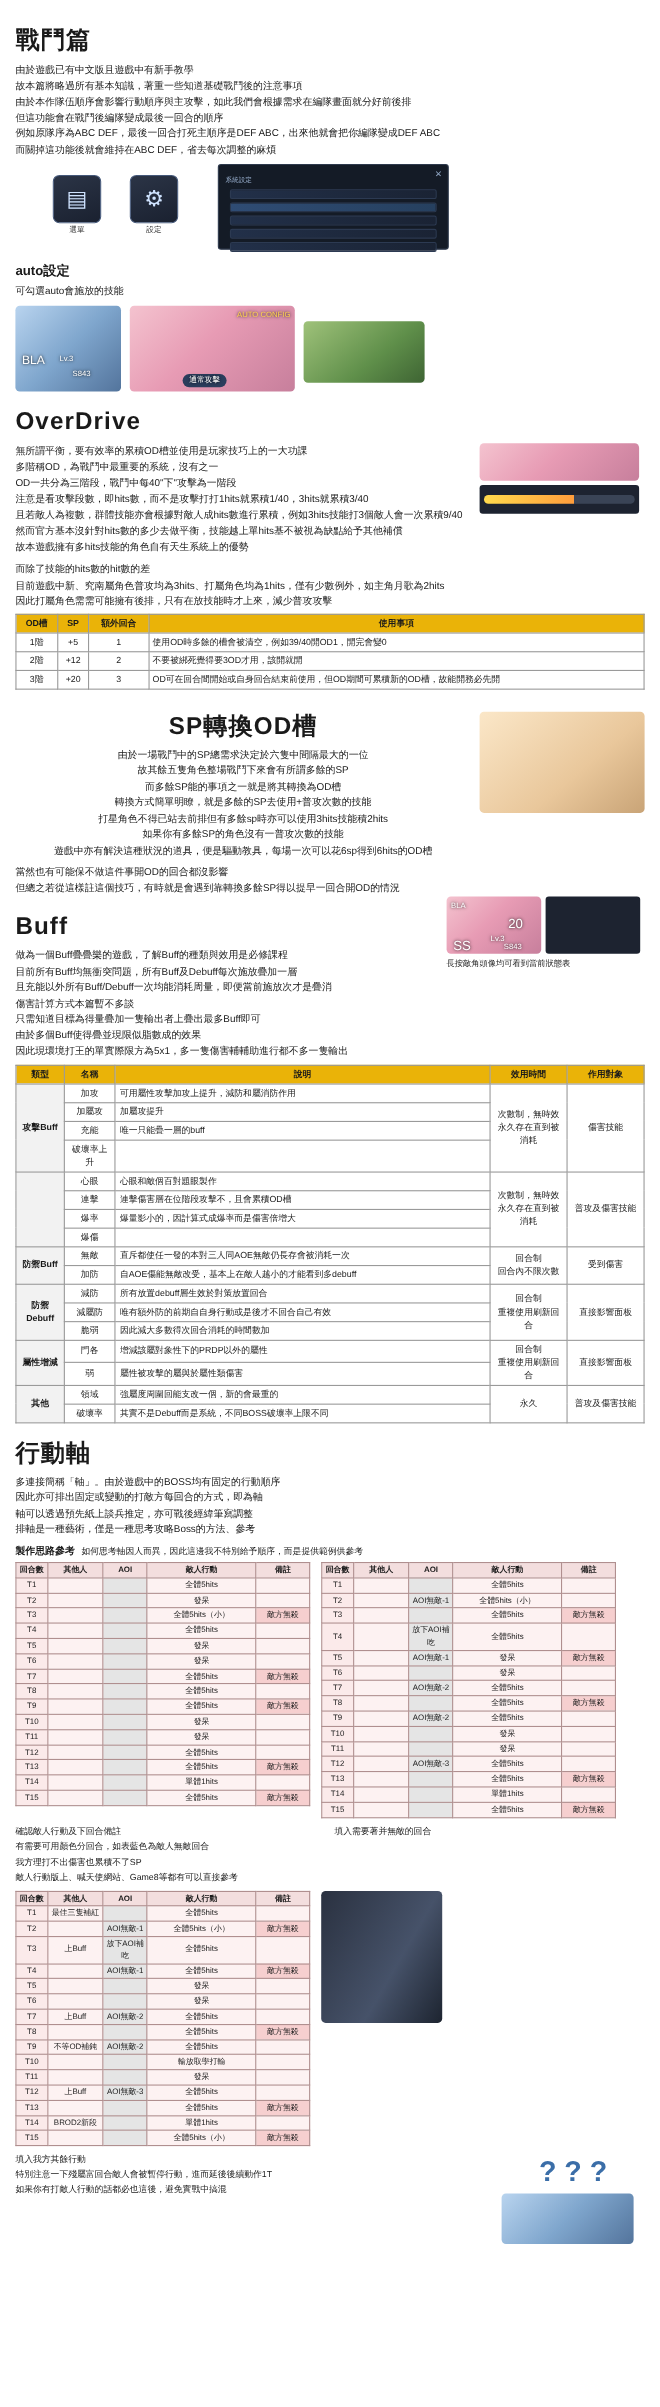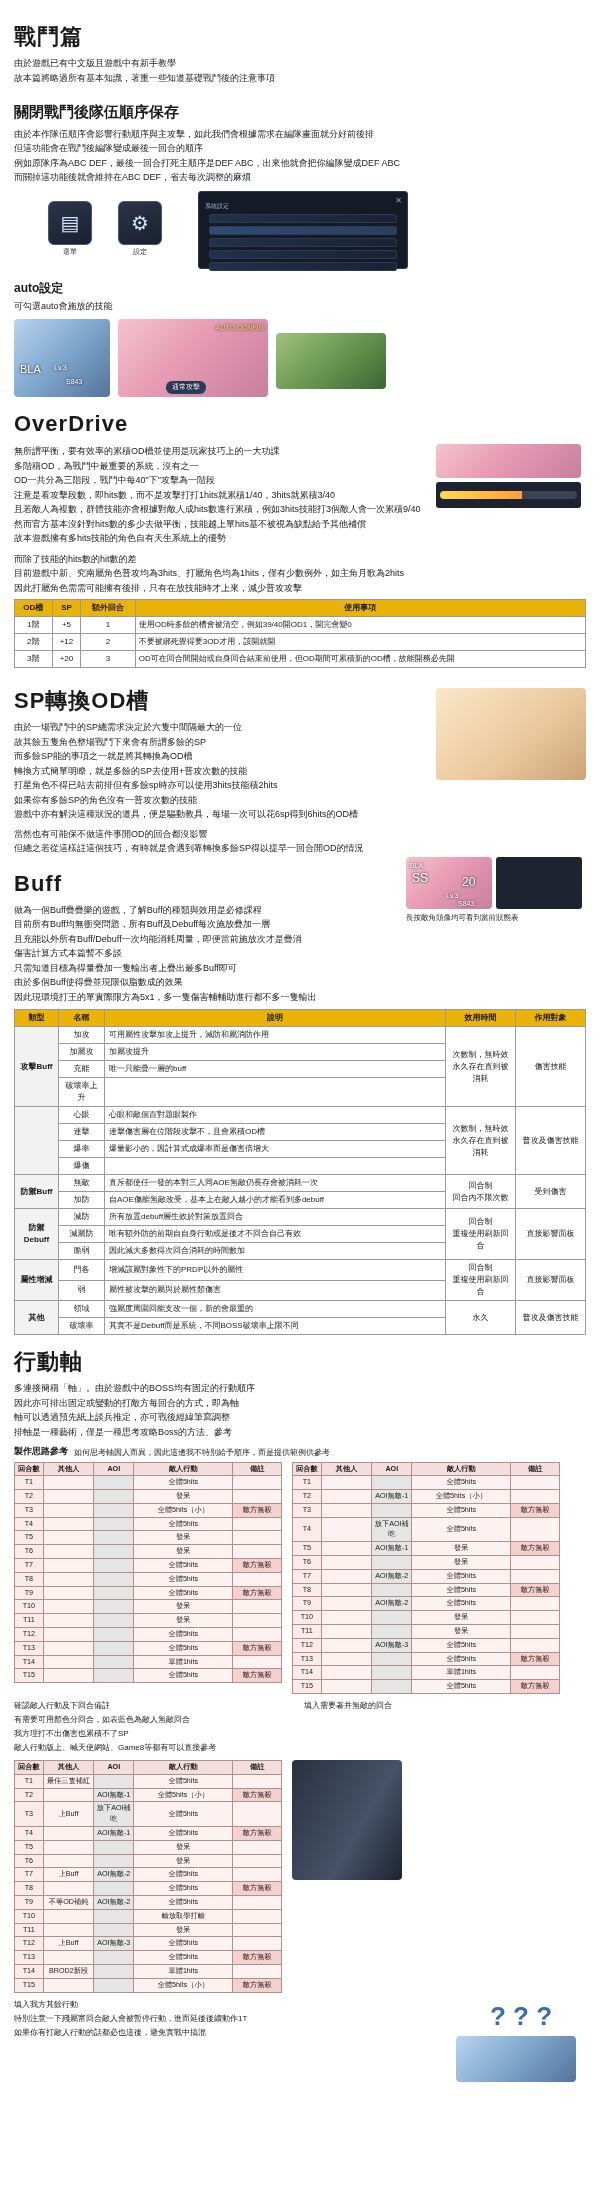--- a/index.html
+++ b/index.html
@@ -137,21 +137,20 @@
 </style>
 </head>
 <body>
 
 <div class="page">
 
   <h1 class="sec">戰鬥篇</h1>
   <p class="t">由於遊戲已有中文版且遊戲中有新手教學</p>
   <p class="t">故本篇將略過所有基本知識，著重一些知道基礎戰鬥後的注意事項</p>
 
-  <h2 class="sec">關閉戰鬥後隊伍順序保存</h2>
   <p class="t">由於本作隊伍順序會影響行動順序與主攻擊，如此我們會根據需求在編隊畫面就分好前後排</p>
   <p class="t">但這功能會在戰鬥後編隊變成最後一回合的順序</p>
   <p class="t">例如原隊序為ABC DEF，最後一回合打死主順序是DEF ABC，出來他就會把你編隊變成DEF ABC</p>
   <p class="t">而關掉這功能後就會維持在ABC DEF，省去每次調整的麻煩</p>
 
   <div class="fig-row">
     <div class="iconpair">
       <div class="iconcell">
         <div class="icon-sq" style="font-size:20px;">▤</div>
         <div class="icon-cap">選單</div>
@@ -237,21 +236,21 @@
       </tr>
       <tr>
         <td>3階</td>
         <td>+20</td>
         <td>3</td>
         <td class="use">OD可在回合間開始或自身回合結束前使用，但OD期間可累積新的OD槽，故能開務必先開</td>
       </tr>
     </tbody>
   </table>
 
-  <div style="display:flex;">
+  <div style="display:flex;text-align:center;">
     <div style="flex:1;">
       <h1 class="sec">SP轉換OD槽</h1>
       <p class="t">由於一場戰鬥中的SP總需求決定於六隻中間隔最大的一位</p>
       <p class="t">故其餘五隻角色整場戰鬥下來會有所謂多餘的SP</p>
       <p class="t">而多餘SP能的事項之一就是將其轉換為OD槽</p>
       <p class="t">轉換方式簡單明瞭，就是多餘的SP去使用+普攻次數的技能</p>
       <p class="t">打星角色不得已站去前排但有多餘sp時亦可以使用3hits技能積2hits</p>
       <p class="t">如果你有多餘SP的角色沒有一普攻次數的技能</p>
       <p class="t">遊戲中亦有解決這種狀況的道具，便是驅動教具，每場一次可以花6sp得到6hits的OD槽</p>
     </div>
@@ -268,21 +267,21 @@
       <p class="t">且充能以外所有Buff/Debuff一次均能消耗周量，即便當前施放次才是疊消</p>
       <p class="t">傷害計算方式本篇暫不多談</p>
       <p class="t">只需知道目標為得量疊加一隻輸出者上疊出最多Buff即可</p>
       <p class="t">由於多個Buff使得疊並現限似脂數成的效果</p>
       <p class="t">因此現環境打王的單實際限方為5x1，多一隻傷害輔輔助進行都不多一隻輸出</p>
     </div>
     <div style="width:180px;margin-left:6px;">
       <div style="display:flex;gap:4px;">
         <div class="art art-pink" style="width:86px;height:52px;">
           <span class="lbl" style="left:4px;top:4px;">BLA</span>
-          <span class="lbl" style="left:6px;top:12px;font-size:12px;">SS</span>
+          <span class="lbl" style="left:6px;top:36px;font-size:12px;">SS</span>
           <span class="lbl" style="left:56px;top:16px;font-size:12px;">20</span>
           <span class="lbl" style="left:40px;top:34px;">Lv.3</span>
           <span class="lbl" style="left:52px;top:42px;">S843</span>
         </div>
         <div class="fig-box" style="width:86px;height:52px;"></div>
       </div>
       <p class="note-s" style="font-size:7.5px;margin-top:3px;">長按敵角頭像均可看到當前狀態表</p>
     </div>
   </div>
 

